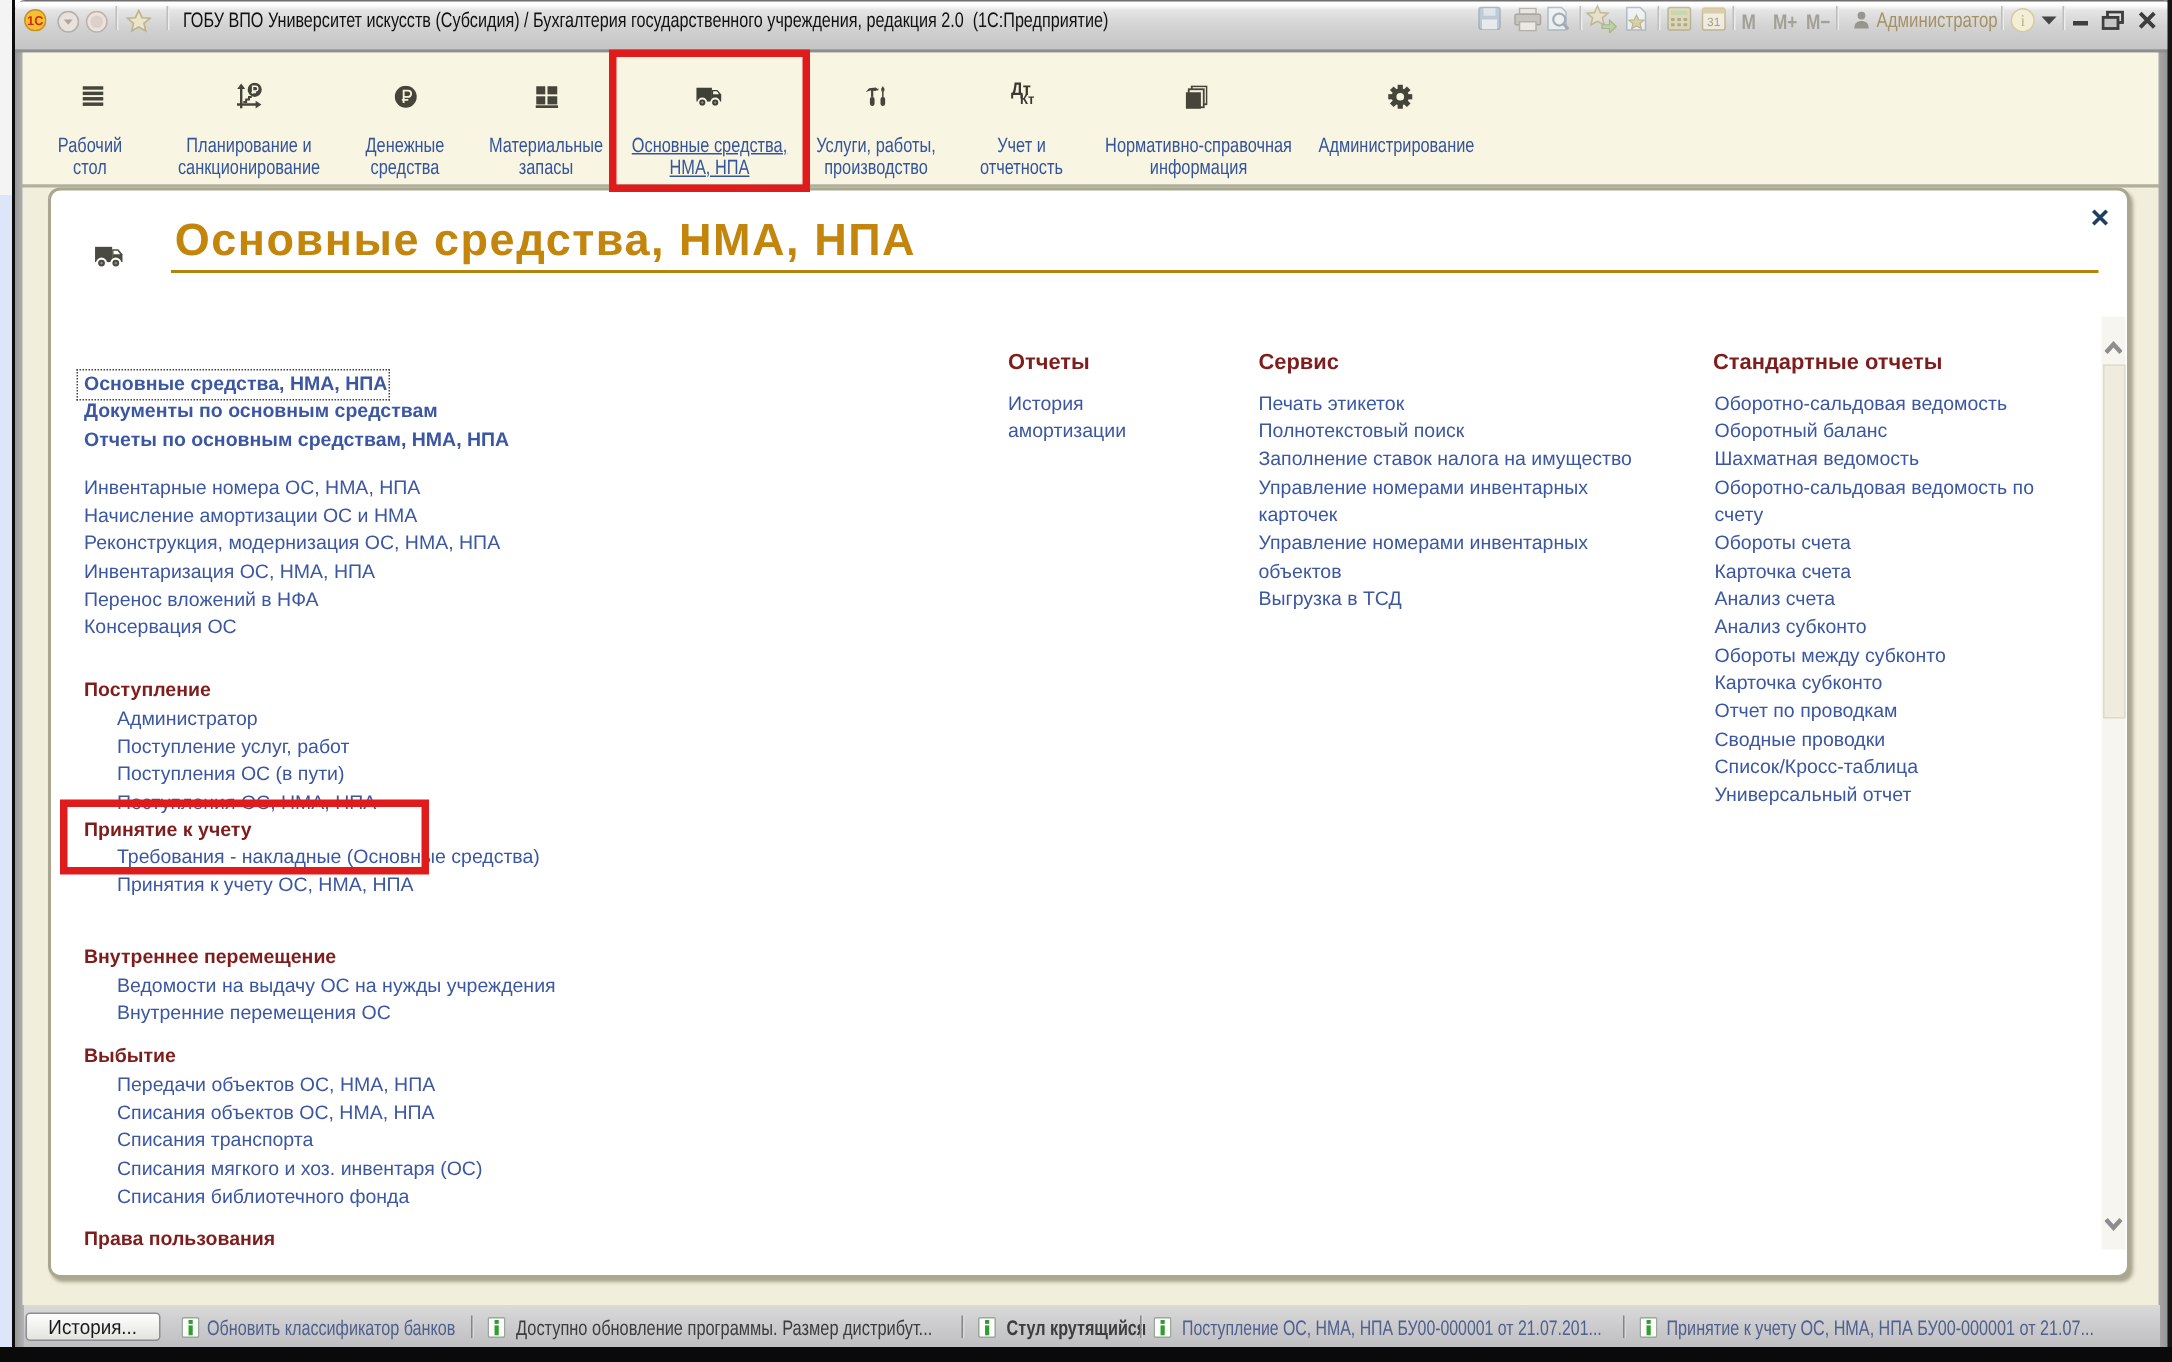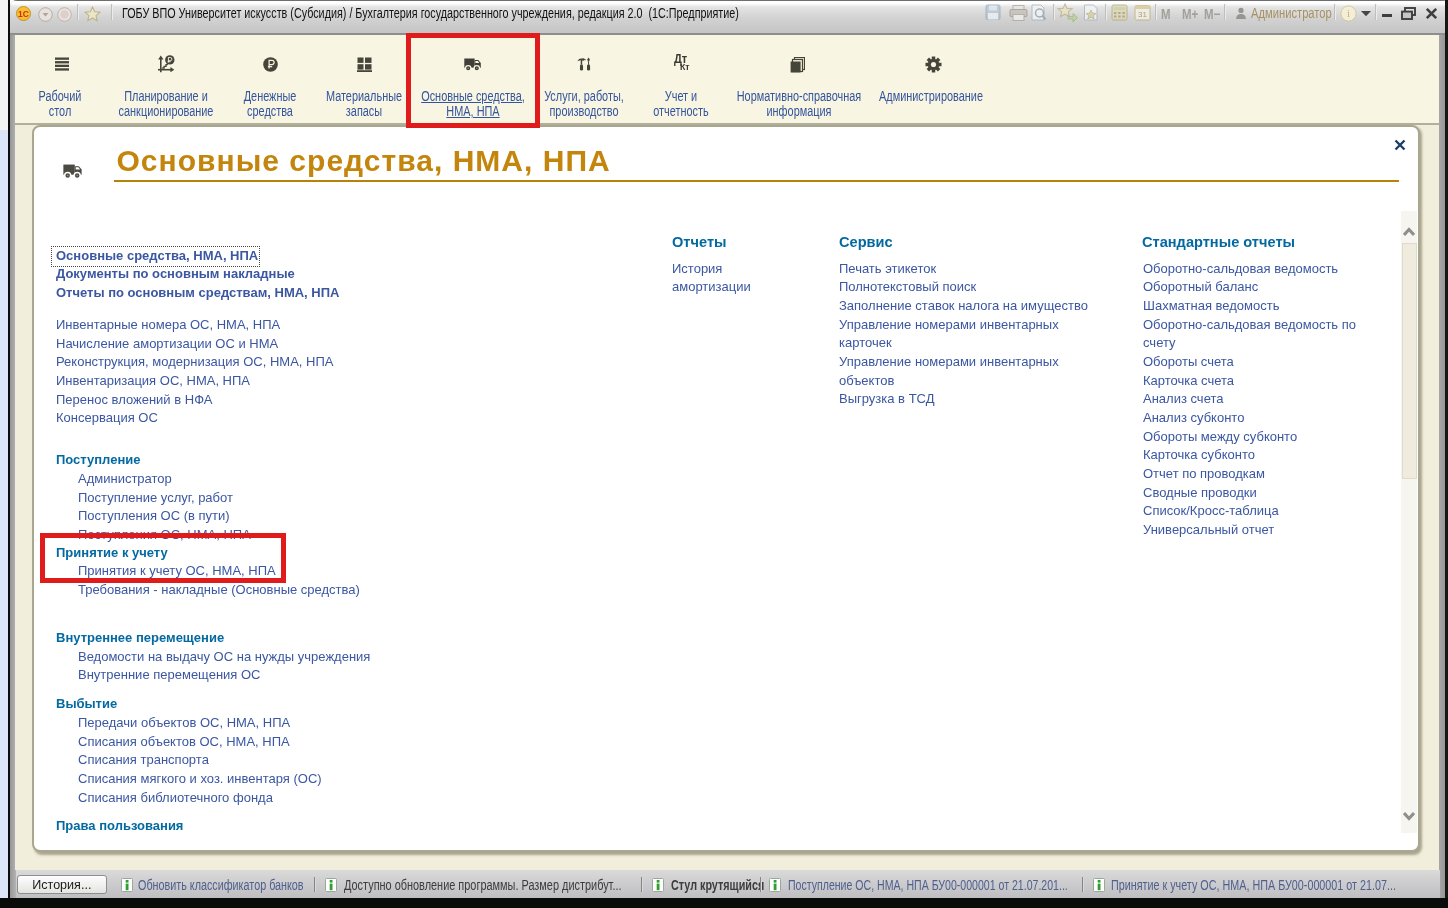--- a/index.html
+++ b/index.html
@@ -30,21 +30,21 @@
 .tab .lbl { font-size:13.8px; line-height:15px; color:#34549c;
   transform:scaleX(0.79); transform-origin:50% 50%; white-space:nowrap; }
 .ticon { position:absolute; }
 .redbox { position:absolute; border:5px solid #e01b1b; }
 #big-title { left:116.5px; top:146.4px; font-size:30px; font-weight:bold; line-height:30px;
   color:#c3850c; letter-spacing:1.02px; white-space:nowrap; }
 #title-line { left:113.5px; top:179.7px; width:1285px; height:2px; background:#b5820a; }
 .col { position:absolute; font-size:13px; line-height:18.7px; white-space:nowrap; }
 .col div { height:18.7px; }
 a.lnk { color:#3b57a2; text-decoration:none; }
-.hdr { color:#0369a1; font-weight:bold; }
+.hdr { color:#7f1d1d; font-weight:bold; }
 .ind { padding-left:22px; }
 #scrolltrack { left:1401px; top:211px; width:16px; height:622px; background:#f6f5ef; }
 #scrollthumb { left:1402px; top:243px; width:15px; height:236px; background:#efecdd; border:1px solid #dedacc; }
 .stxt { position:absolute; top:877.9px; font-size:14px; line-height:14px; color:#4f5f8e; }
 .ssep { position:absolute; top:877px; width:1px; height:15px; background:#858585;
   box-shadow:1px 0 0 #d8d8d8; }
 .sicon { position:absolute; top:877.5px; }
 .tsep { position:absolute; top:4px; width:1px; height:16px; background:#bebebe;
   box-shadow:1px 0 0 #ececec; }
 </style>
@@ -263,42 +263,42 @@
     <rect x="12.1" y="9.6" width="1.4" height="1.4" fill="#8a8a7e" transform="rotate(45 12.8 10.3)"></rect>
   </svg>
   <div class="abs" id="big-title">Основные средства, НМА, НПА</div>
   <div class="abs" id="title-line"></div>
   <svg class="abs" style="left:1394px; top:139px;" width="12" height="12" viewBox="0 0 12 12">
     <path d="M1.5 1.5 L10.5 10.5 M10.5 1.5 L1.5 10.5" stroke="#1e3f63" stroke-width="2.4"></path>
   </svg>
 
   <div class="col" style="left:56px; top:246.5px; font-weight:bold;">
     <div><a class="lnk" href="#" style="outline:1px dotted #444; outline-offset:0; display:inline-block; padding:0 1px 1px 4px; margin-left:-4px;">Основные средства, НМА, НПА</a></div>
-    <div><a class="lnk" href="#">Документы по основным накладные</a></div>
+    <div><a class="lnk" href="#">Документы по основным средствам</a></div>
     <div><a class="lnk" href="#">Отчеты по основным средствам, НМА, НПА</a></div>
   </div>
   <div class="col" style="left:56px; top:316px;">
     <div><a class="lnk" href="#">Инвентарные номера ОС, НМА, НПА</a></div>
     <div><a class="lnk" href="#">Начисление амортизации ОС и НМА</a></div>
     <div><a class="lnk" href="#">Реконструкция, модернизация ОС, НМА, НПА</a></div>
     <div><a class="lnk" href="#">Инвентаризация ОС, НМА, НПА</a></div>
     <div><a class="lnk" href="#">Перенос вложений в НФА</a></div>
     <div><a class="lnk" href="#">Консервация ОС</a></div>
   </div>
   <div class="col" style="left:56px; top:439.3px;margin-top:12px;">
     <div class="hdr">Поступление</div>
     <div class="ind"><a class="lnk" href="#">Администратор</a></div>
     <div class="ind"><a class="lnk" href="#">Поступление услуг, работ</a></div>
     <div class="ind"><a class="lnk" href="#">Поступления ОС (в пути)</a></div>
     <div class="ind"><a class="lnk" href="#">Поступления ОС, НМА, НПА</a></div>
   </div>
   <div class="col" style="left:56px; top:543.6px;">
     <div class="hdr">Принятие к учету</div>
+    <div class="ind"><a class="lnk" href="#">Требования - накладные (Основные средства)</a></div>
     <div class="ind"><a class="lnk" href="#">Принятия к учету ОС, НМА, НПА</a></div>
-    <div class="ind"><a class="lnk" href="#">Требования - накладные (Основные средства)</a></div>
   </div>
   <div class="col" style="left:56px; top:629.1px;">
     <div class="hdr">Внутреннее перемещение</div>
     <div class="ind"><a class="lnk" href="#">Ведомости на выдачу ОС на нужды учреждения</a></div>
     <div class="ind"><a class="lnk" href="#">Внутренние перемещения ОС</a></div>
   </div>
   <div class="col" style="left:56px; top:695.2px;">
     <div class="hdr">Выбытие</div>
     <div class="ind"><a class="lnk" href="#">Передачи объектов ОС, НМА, НПА</a></div>
     <div class="ind"><a class="lnk" href="#">Списания объектов ОС, НМА, НПА</a></div>

